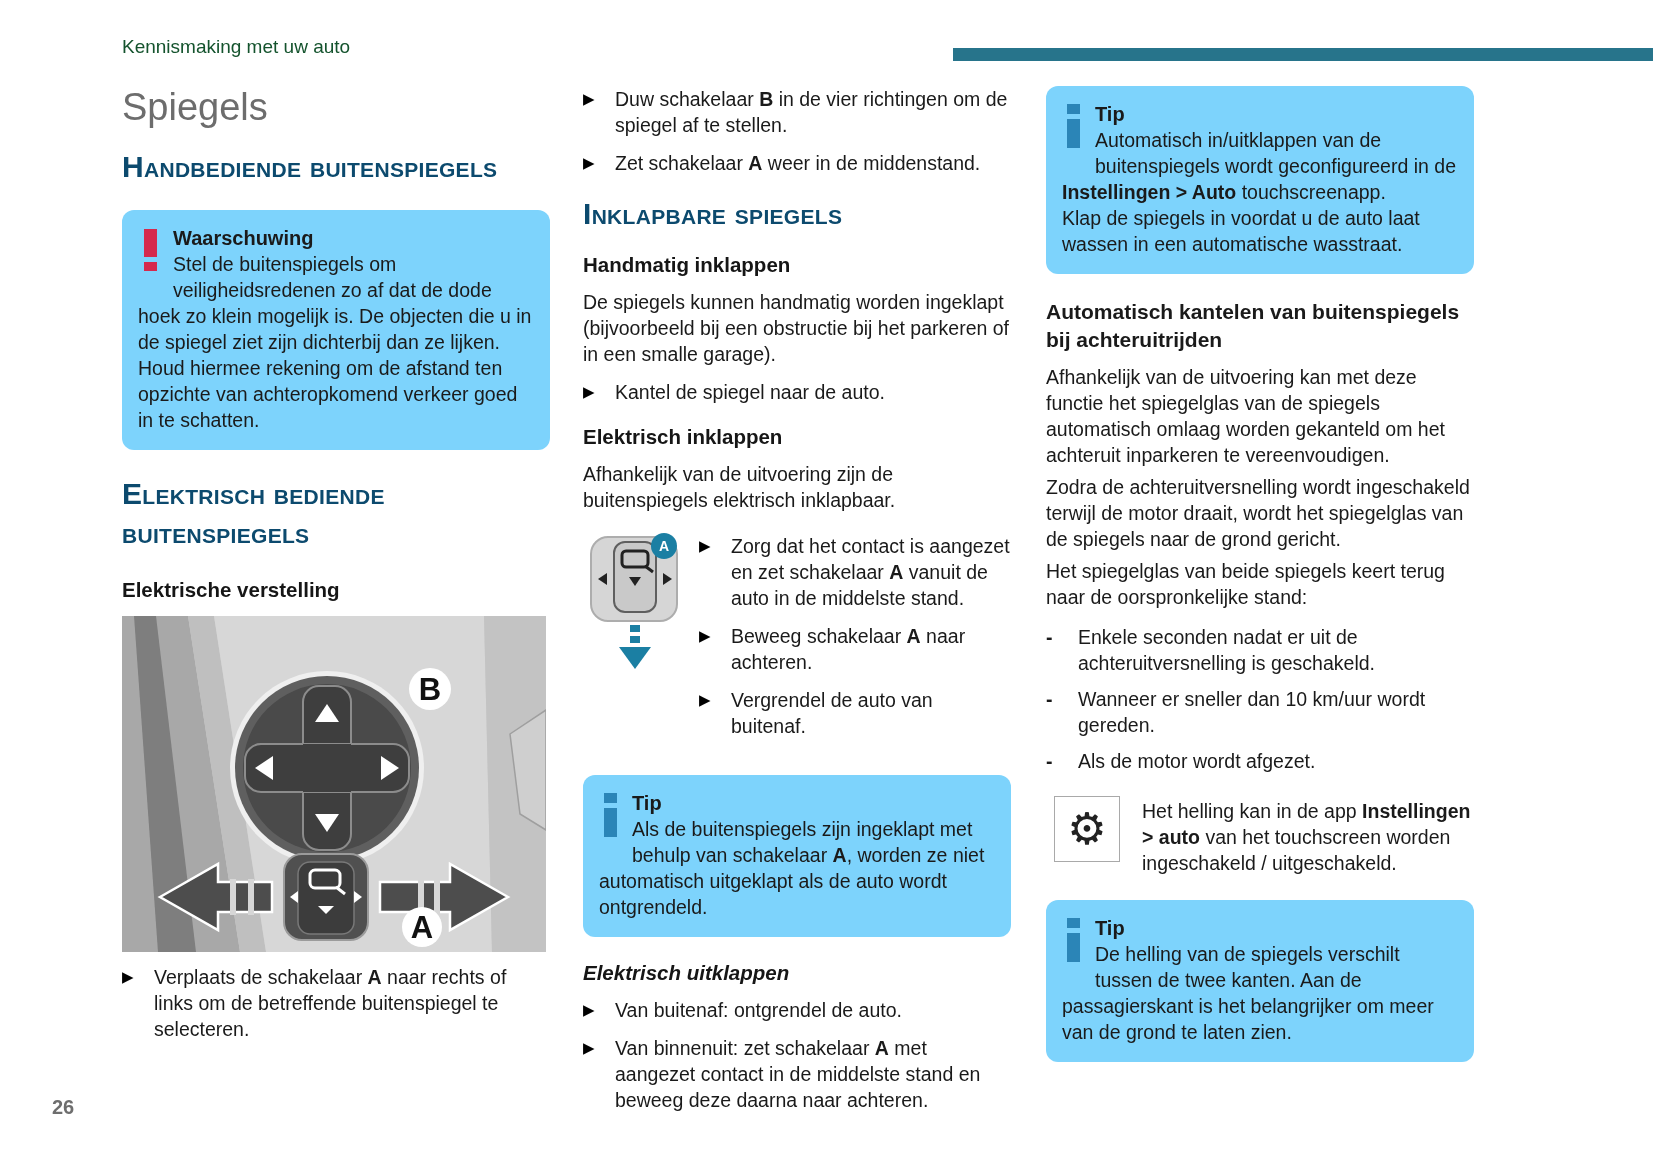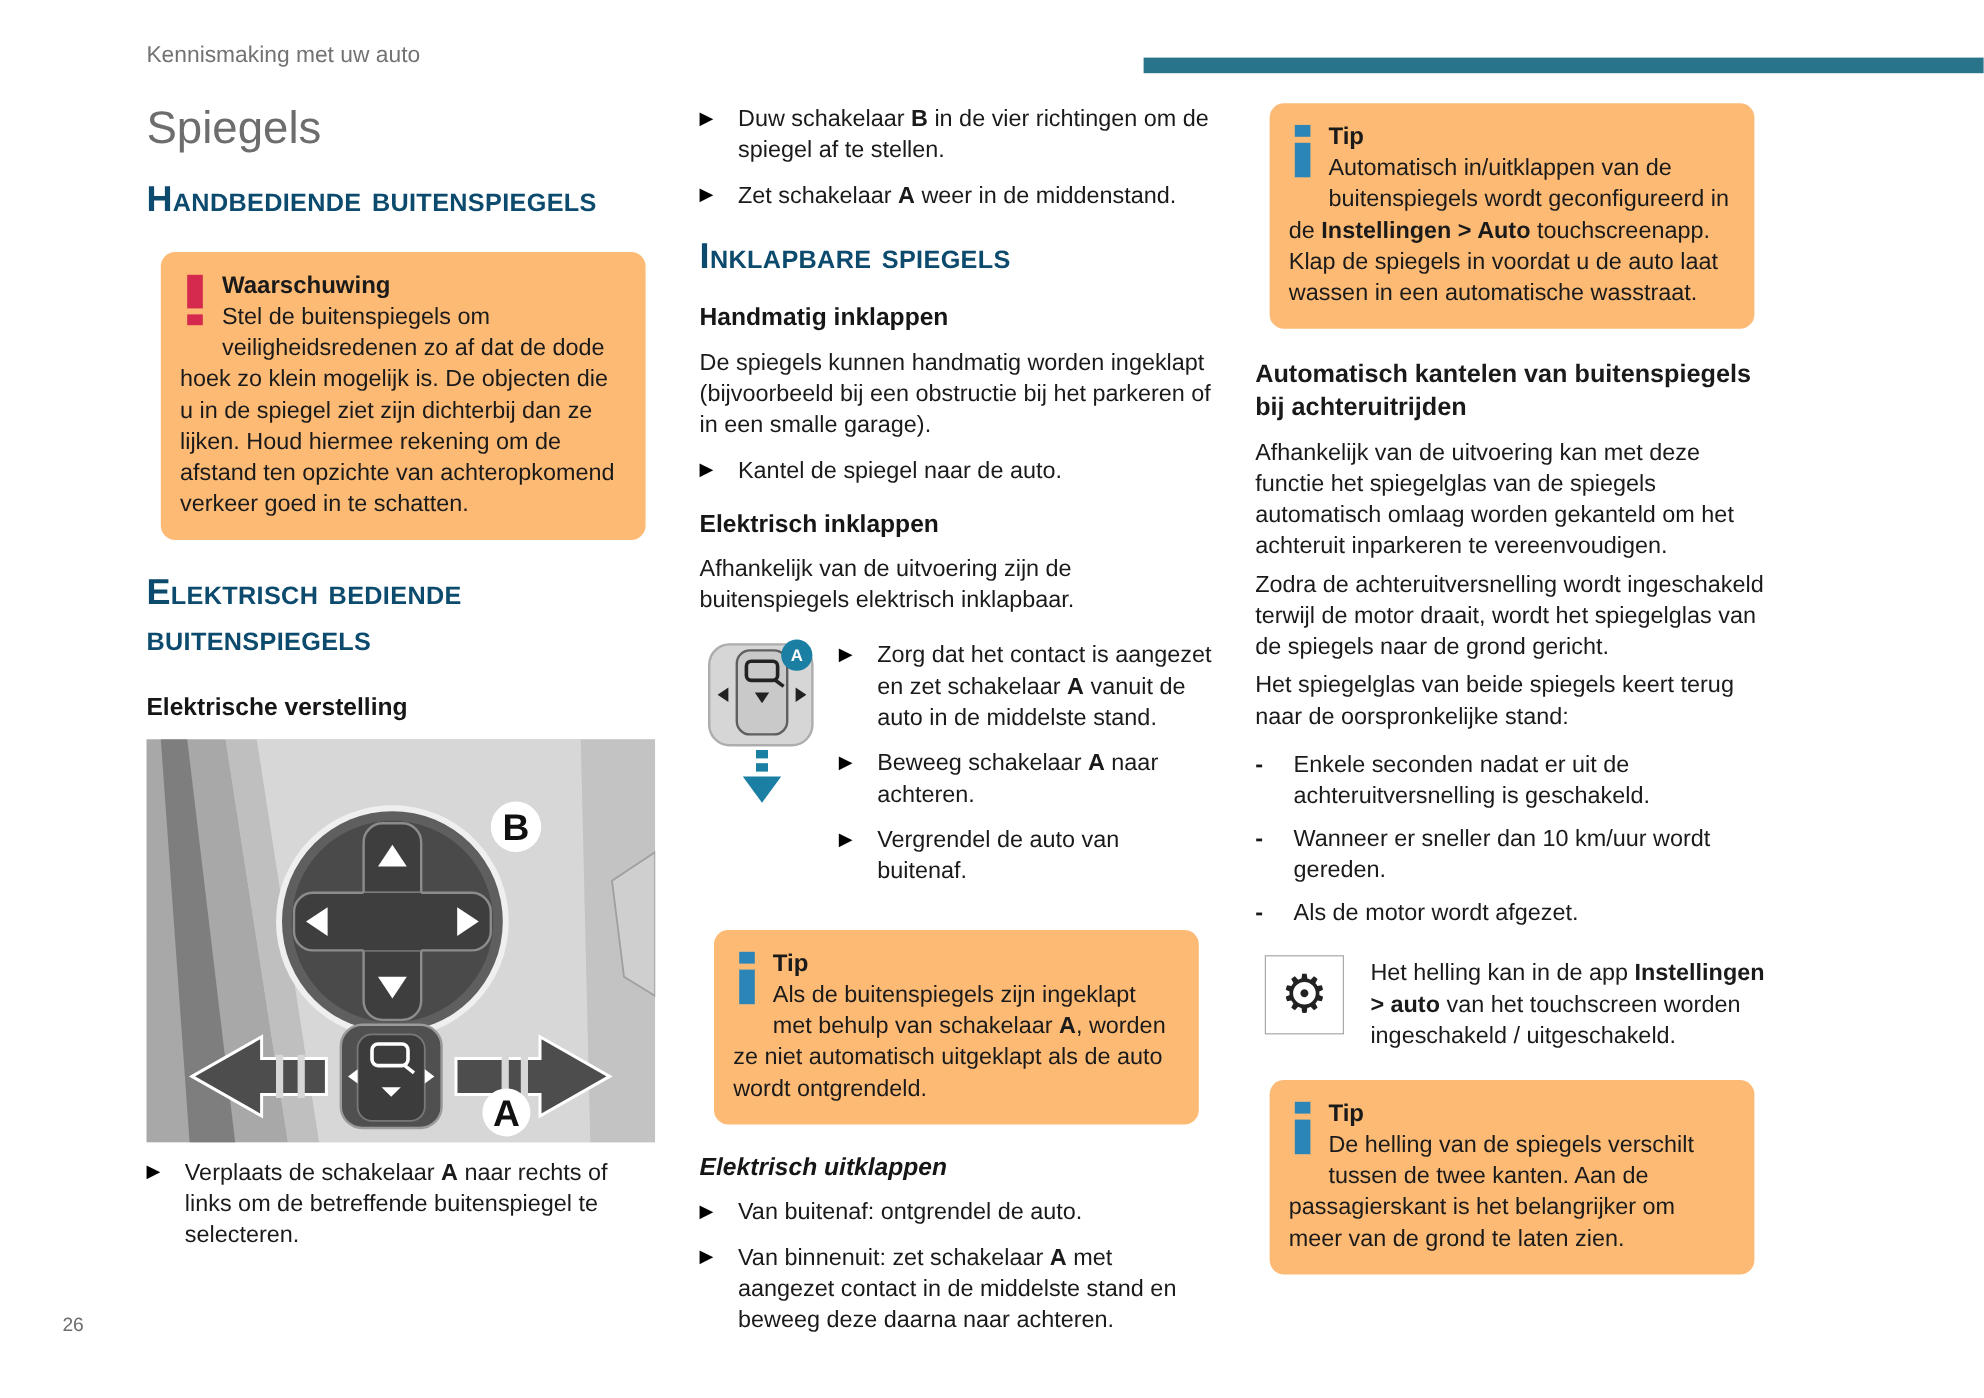--- a/index.html
+++ b/index.html
@@ -1,22 +1,22 @@
 <!DOCTYPE html>
 <html><head>
 <meta charset="utf-8">
 <style>
   html,body{margin:0;padding:0;}
   body{
     width:1653px;height:1165px;position:relative;background:#ffffff;
     font-family:"Liberation Sans", sans-serif;color:#1a1a1a;overflow:hidden;
   }
-  .breadcrumb{position:absolute;left:122px;top:36px;font-size:19px;color:#737373;}
+  .breadcrumb{position:absolute;left:122px;top:36px;font-size:19px;color:#14532d;}
   .header-bar{position:absolute;left:953px;right:0;top:48px;height:13px;background:#27748B;}
-  .page-number{position:absolute;left:52px;top:1096px;font-size:16px;font-weight:normal;color:#6e6e6e;}
+  .page-number{position:absolute;left:52px;top:1096px;font-size:20px;font-weight:bold;color:#6e6e6e;}
 
   .col{position:absolute;top:0;width:428px;padding-top:86px;}
   #col1{left:122px;}
   #col2{left:583px;}
   #col3{left:1046px;}
 
   .doc-title{font-size:38px;color:#6d6d6d;margin:0 0 18px 0;font-weight:normal;}
   h2.caps{font-variant:small-caps;font-size:30px;line-height:39px;font-weight:bold;
           letter-spacing:.3px;margin:8px 0 20px 0;color:#0c4a6e;}
   h3.sub{font-size:20.5px;font-weight:bold;margin:26px 0 12px 0;color:#161616;}
@@ -29,21 +29,21 @@
   .bullet .arr{flex:0 0 22px;font-size:15px;line-height:25px;color:#000;margin-right:10px;}
   .bullet .btxt{font-size:19.5px;line-height:26px;}
 
   .dash-item{display:flex;margin:10px 0;}
   .dash-item .dash{flex:0 0 22px;font-size:19.5px;line-height:26px;font-weight:bold;margin-right:10px;}
   .dash-item .dtxt{font-size:19.5px;line-height:26px;}
   .dash-list{margin:14px 0 6px 0;}
 
   .b{font-weight:bold;}
 
-  .notebox{background:#fdba74;border-radius:12px;padding:15px 18px 17px 16px;margin:24px 12px;}
+  .notebox{background:#7dd3fc;border-radius:12px;padding:15px 18px 17px 16px;margin:24px 0;}
   .notebox .note-flow{font-size:19.5px;line-height:26px;}
   .note-ico{float:left;margin:3px 14px 4px 4px;}
   .note-title{font-weight:bold;font-size:20px;}
 
   .figure1{margin:14px 0 8px 0;line-height:0;}
   .figrow{display:flex;margin:16px 0 6px 0;}
   .figrow .fig2{flex:0 0 104px;margin-right:12px;line-height:0;}
   .figrow .figbullets{flex:1;}
   .figrow .figbullets .bullet:first-child{margin-top:4px;}
 

